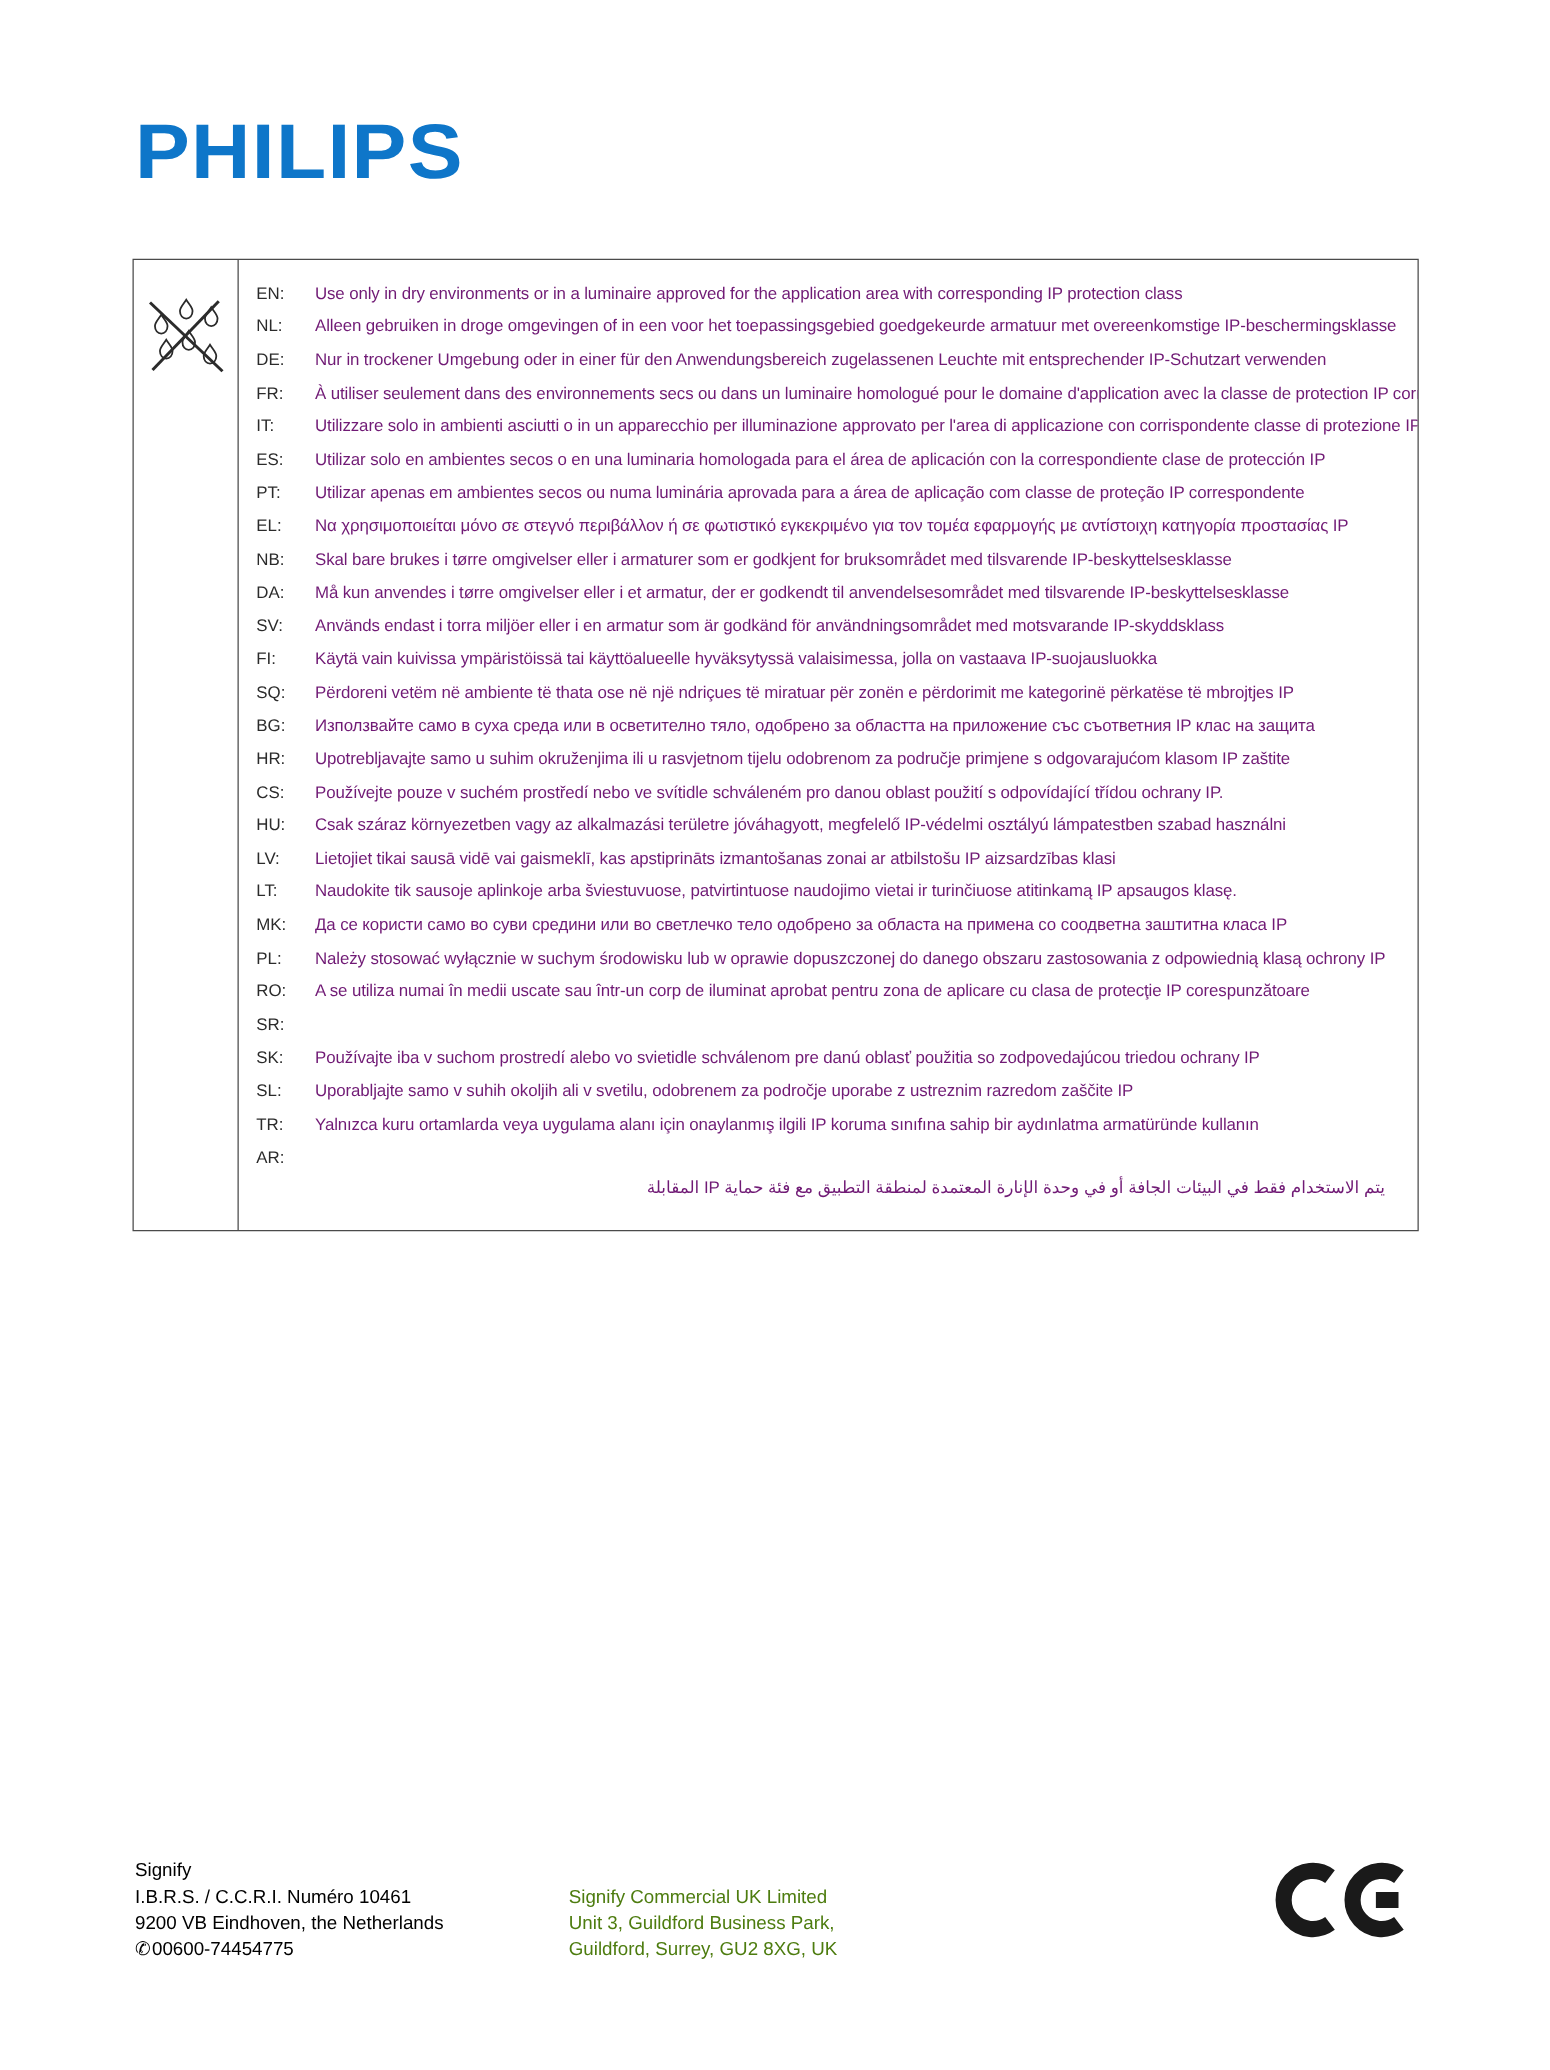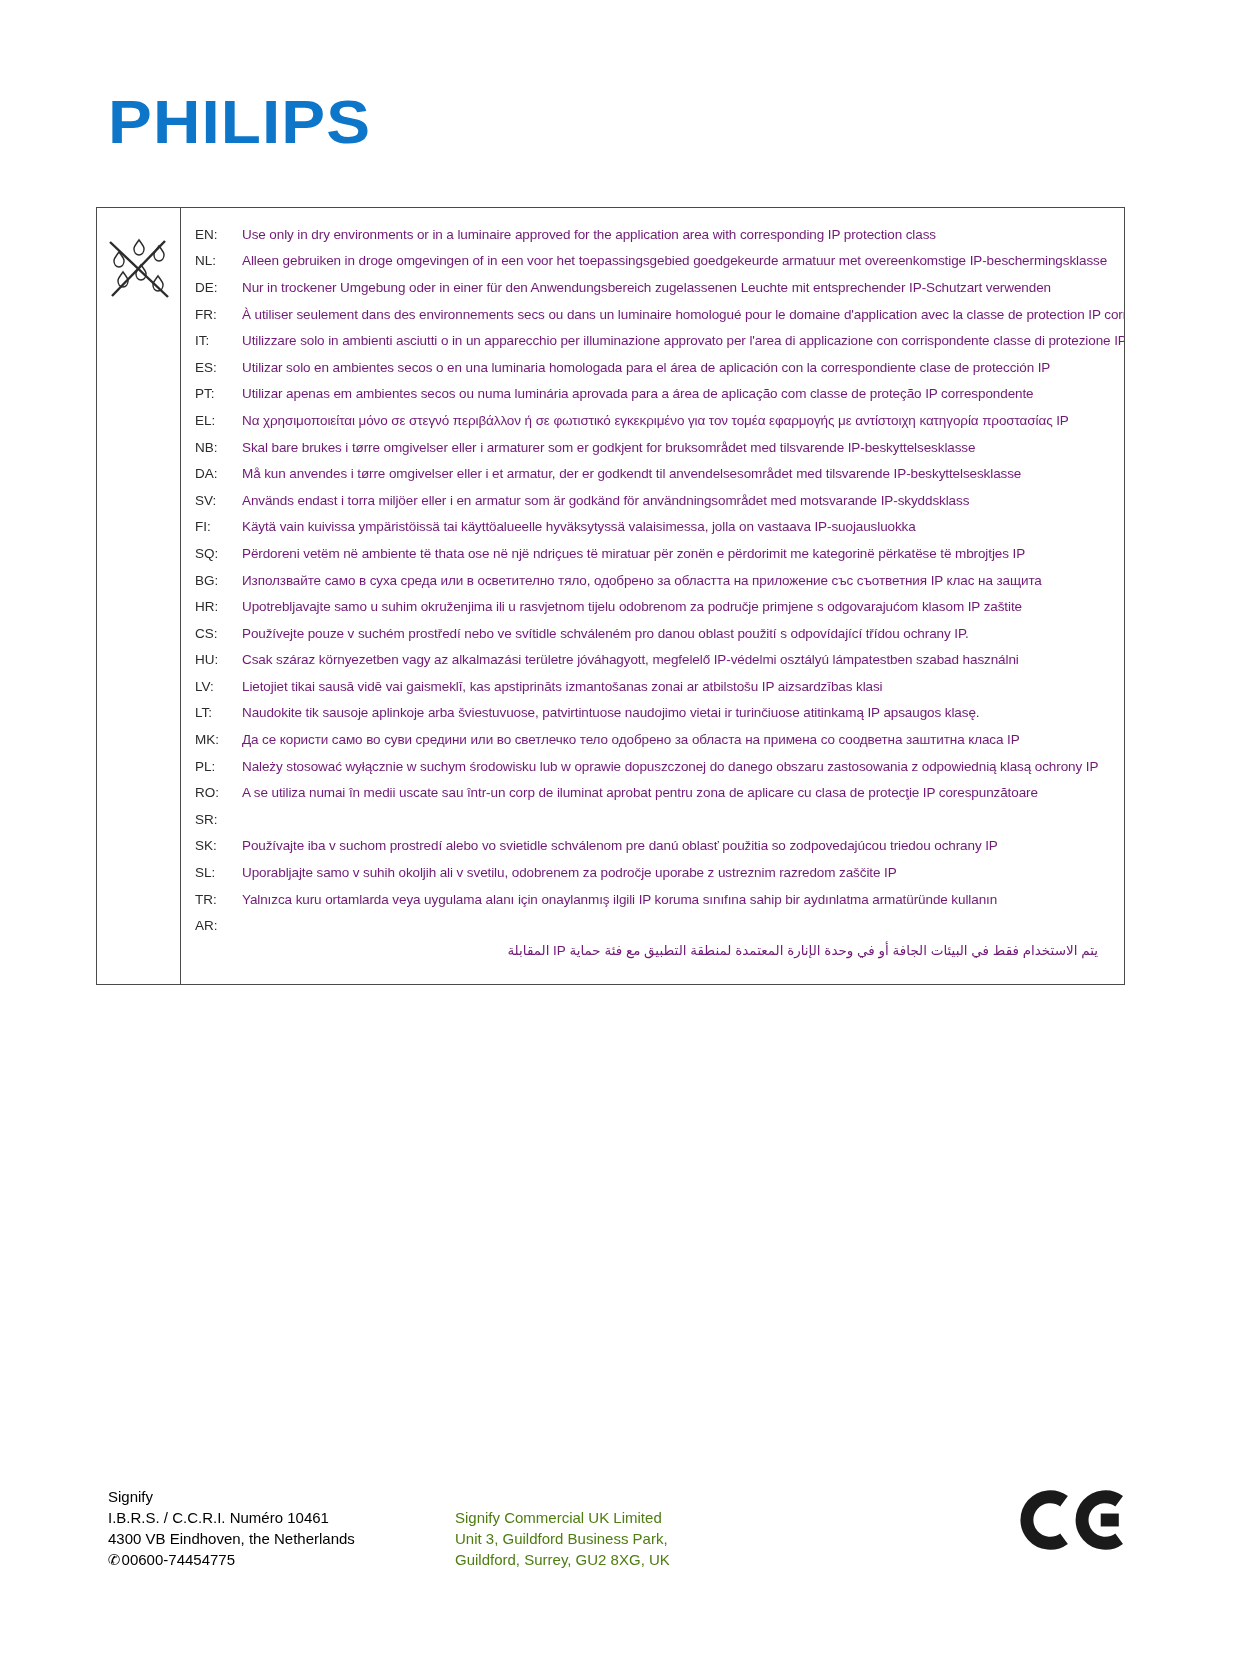--- a/index.html
+++ b/index.html
@@ -10,21 +10,21 @@
     font-family: "Liberation Sans", "DejaVu Sans", sans-serif;
     color: #2b2b2b;
     overflow: hidden;
   }
   .logo {
     position: absolute; left: 108px; top: 86px;
     font-size: 62px; font-weight: bold; letter-spacing: 1px;
     transform: scaleX(1.06); transform-origin: left center;
   }
   .notice-box {
-    position: absolute; left: 96px; top: 207px;
+    position: absolute; left: 106px; top: 207px;
     width: 1029px; height: 778px;
     border: 1.6px solid #4a4a4a;
     display: flex;
   }
   .icon-cell {
     width: 84px; border-right: 1.6px solid #4a4a4a;
     display: flex; justify-content: center; align-items: flex-start;
     padding-top: 26px;
   }
   .lang-cell { flex: 1; padding: 13px 0 0 14px; overflow: hidden; }
@@ -174,21 +174,21 @@
       <div class="row rtl">
         <span class="code">AR:</span>
         <span class="txt" dir="rtl">يتم الاستخدام فقط في البيئات الجافة أو في وحدة الإنارة المعتمدة لمنطقة التطبيق مع فئة حماية IP المقابلة</span>
       </div>
     </div>
 </div>
 
 <div class="footer-left" id="footer-left">
   <div>Signify</div>
     <div>I.B.R.S. / C.C.R.I. Numéro 10461</div>
-    <div>4300 VB Eindhoven, the Netherlands</div>
+    <div>9200 VB Eindhoven, the Netherlands</div>
     <span class="phone-line" id="phone-line">
     <span class="phone-icon">✆</span><span>00600-74454775</span>
   </span>
 </div>
 
 <div class="footer-center" id="footer-center">
     <div>Signify Commercial UK Limited</div>
     <div>Unit 3, Guildford Business Park,</div>
     <div>Guildford, Surrey, GU2 8XG, UK</div>
   </div>

